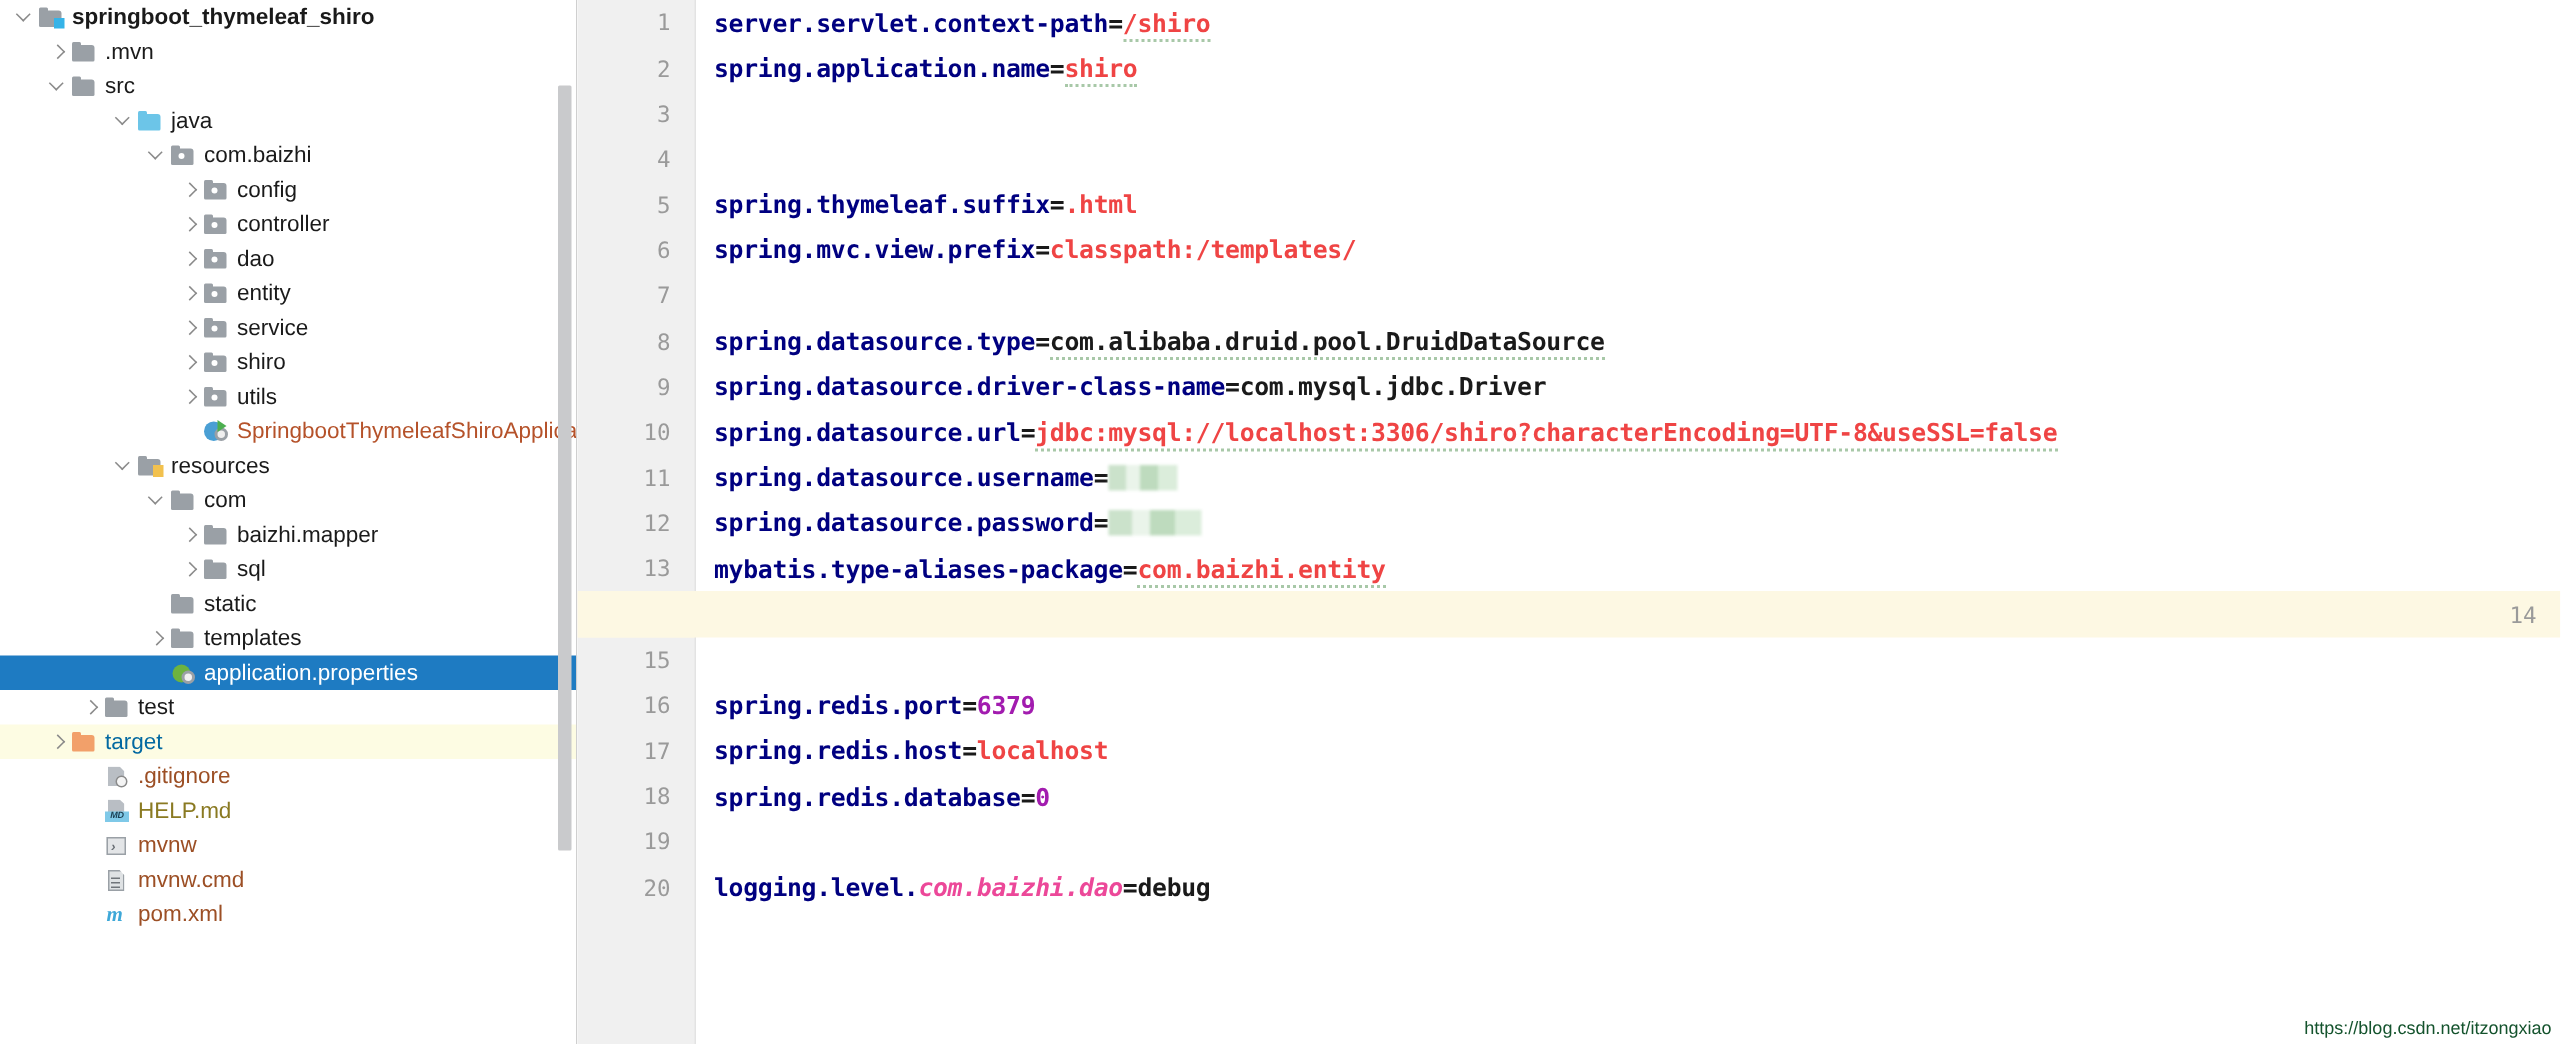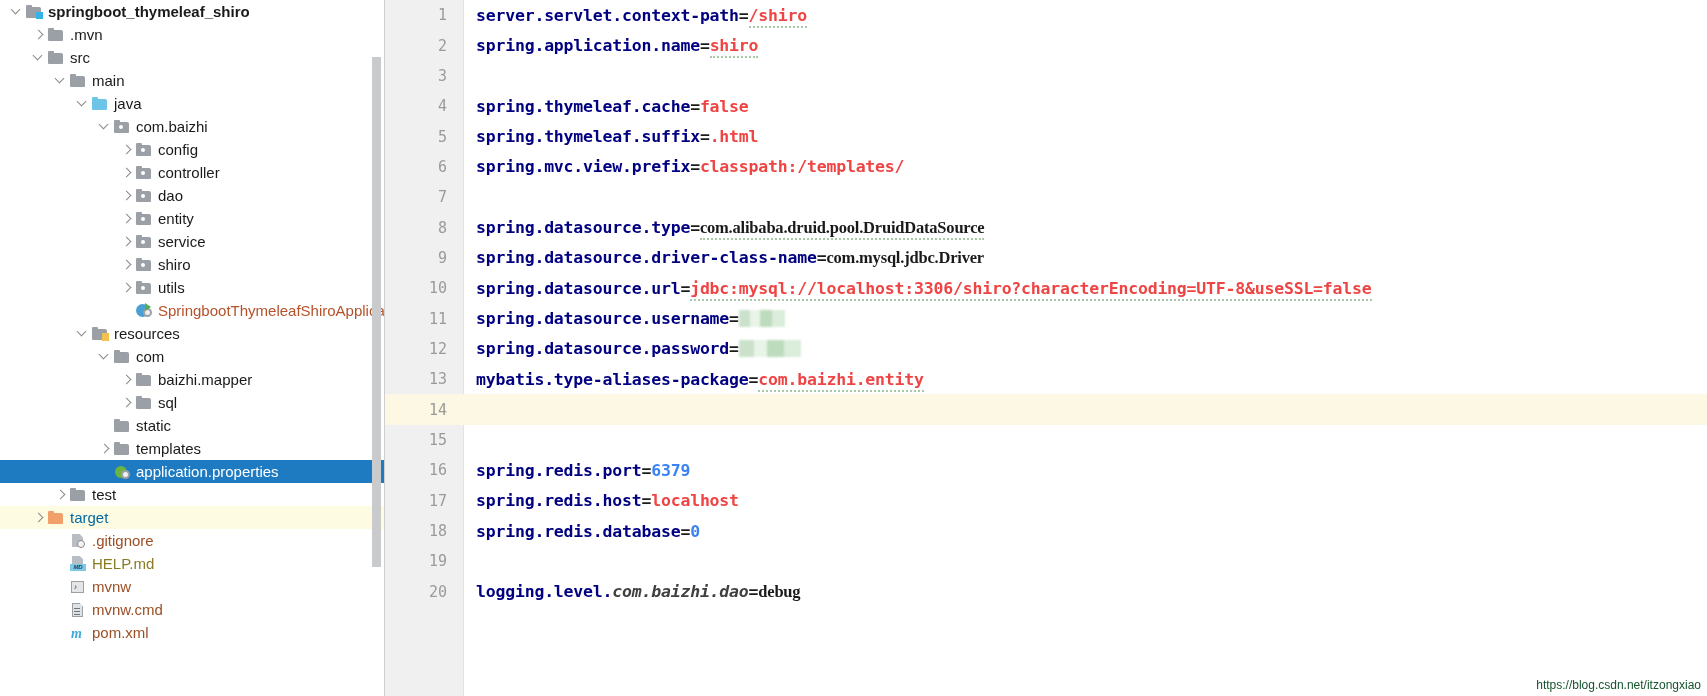--- a/index.html
+++ b/index.html
@@ -263,21 +263,21 @@
     left: 0; top: 0;
     width: 100%; height: 696px;
   }
   .code-line {
     position: relative;
     height: 30.35px;
     display: flex;
     align-items: center;
     white-space: pre;
   }
-  .code-line.caret { background: #fdf8e3; }
+  .code-line.caret { background: #fdf8e3; justify-content: flex-end; }
   .ln {
     width: 62px;
     flex: 0 0 62px;
     text-align: right;
     padding-right: 16px;
     box-sizing: content-box;
     font-family: "DejaVu Sans Mono", monospace;
     font-size: 15px;
     color: #9a9a9a;
     position: relative;
@@ -286,25 +286,25 @@
   .code-text {
     padding-left: 13px;
     font-family: "DejaVu Sans Mono", monospace;
     font-size: 16.5px;
     font-weight: bold;
     letter-spacing: -0.2px;
     position: relative;
     z-index: 2;
   }
   .k  { color: #000080; }
-  .ki { color: #404040; font-style: italic; }
+  .ki { color: #ec4899; font-style: italic; }
   .eq { color: #1a1a1a; }
   .v  { color: #ef4444; }
-  .n  { color: #3b82f6; }
-  .plain { color: #1a1a1a; font-family: Liberation Serif, serif; }
+  .n  { color: #a21caf; }
+  .plain { color: #1a1a1a; }
   .sq {
     border-bottom: 2px dotted #a8c8a8;
     padding-bottom: 1px;
   }
   .redact {
     display: inline-block;
     width: 46px; height: 17px;
     vertical-align: -3px;
     background:
       linear-gradient(90deg,
@@ -347,26 +347,20 @@
           <span class="ico folder"></span>
           <span class="tree-label ">.mvn</span>
         </div>
         <div class="tree-row">
           <span style="flex: 0 0 32px; height: 1px;"></span>
           <span class="arrow expanded"></span>
           <span class="ico folder"></span>
           <span class="tree-label ">src</span>
         </div>
         <div class="tree-row">
-          <span style="flex: 0 0 54px; height: 1px;"></span>
-          <span class="arrow expanded"></span>
-          <span class="ico folder"></span>
-          <span class="tree-label ">main</span>
-        </div>
-        <div class="tree-row">
           <span style="flex: 0 0 76px; height: 1px;"></span>
           <span class="arrow expanded"></span>
           <span class="ico folder folder-blue"></span>
           <span class="tree-label ">java</span>
         </div>
         <div class="tree-row">
           <span style="flex: 0 0 98px; height: 1px;"></span>
           <span class="arrow expanded"></span>
           <span class="ico folder folder-pkg">
             <i class="dot"></i>
@@ -539,21 +533,21 @@
   </div>
 
   <div id="editor">
     <div id="gutter">
         <div style="position: absolute; left: 0px; top: 394.55px; width: 78px; height: 30.35px; background: rgb(253, 248, 227);"></div>
       </div>
     <div id="code-area">
         <div class="code-line"><span class="ln">1</span><span class="code-text"><span class="k">server.servlet.context-path</span><span class="eq">=</span><span class="v sq">/shiro</span></span></div>
         <div class="code-line"><span class="ln">2</span><span class="code-text"><span class="k">spring.application.name</span><span class="eq">=</span><span class="v sq">shiro</span></span></div>
         <div class="code-line"><span class="ln">3</span><span class="code-text"></span></div>
-        <div class="code-line"><span class="ln">4</span><span class="code-text"><span class="k">spring.thymeleaf.cache</span><span class="eq">=</span><span class="v">false</span></span></div>
+        <div class="code-line"><span class="ln">4</span></div>
         <div class="code-line"><span class="ln">5</span><span class="code-text"><span class="k">spring.thymeleaf.suffix</span><span class="eq">=</span><span class="v">.html</span></span></div>
         <div class="code-line"><span class="ln">6</span><span class="code-text"><span class="k">spring.mvc.view.prefix</span><span class="eq">=</span><span class="v">classpath:/templates/</span></span></div>
         <div class="code-line"><span class="ln">7</span><span class="code-text"></span></div>
         <div class="code-line"><span class="ln">8</span><span class="code-text"><span class="k">spring.datasource.type</span><span class="eq">=</span><span class="plain sq">com.alibaba.druid.pool.DruidDataSource</span></span></div>
         <div class="code-line"><span class="ln">9</span><span class="code-text"><span class="k">spring.datasource.driver-class-name</span><span class="eq">=</span><span class="plain">com.mysql.jdbc.Driver</span></span></div>
         <div class="code-line"><span class="ln">10</span><span class="code-text"><span class="k">spring.datasource.url</span><span class="eq">=</span><span class="v sq">jdbc:mysql://localhost:3306/shiro?characterEncoding=UTF-8&amp;useSSL=false</span></span></div>
         <div class="code-line"><span class="ln">11</span><span class="code-text"><span class="k">spring.datasource.username</span><span class="eq">=</span><span class="redact"></span></span></div>
         <div class="code-line"><span class="ln">12</span><span class="code-text"><span class="k">spring.datasource.password</span><span class="eq">=</span><span class="redact w2"></span></span></div>
         <div class="code-line"><span class="ln">13</span><span class="code-text"><span class="k">mybatis.type-aliases-package</span><span class="eq">=</span><span class="v sq">com.baizhi.entity</span></span></div>
         <div class="code-line caret"><span class="ln">14</span></div>

